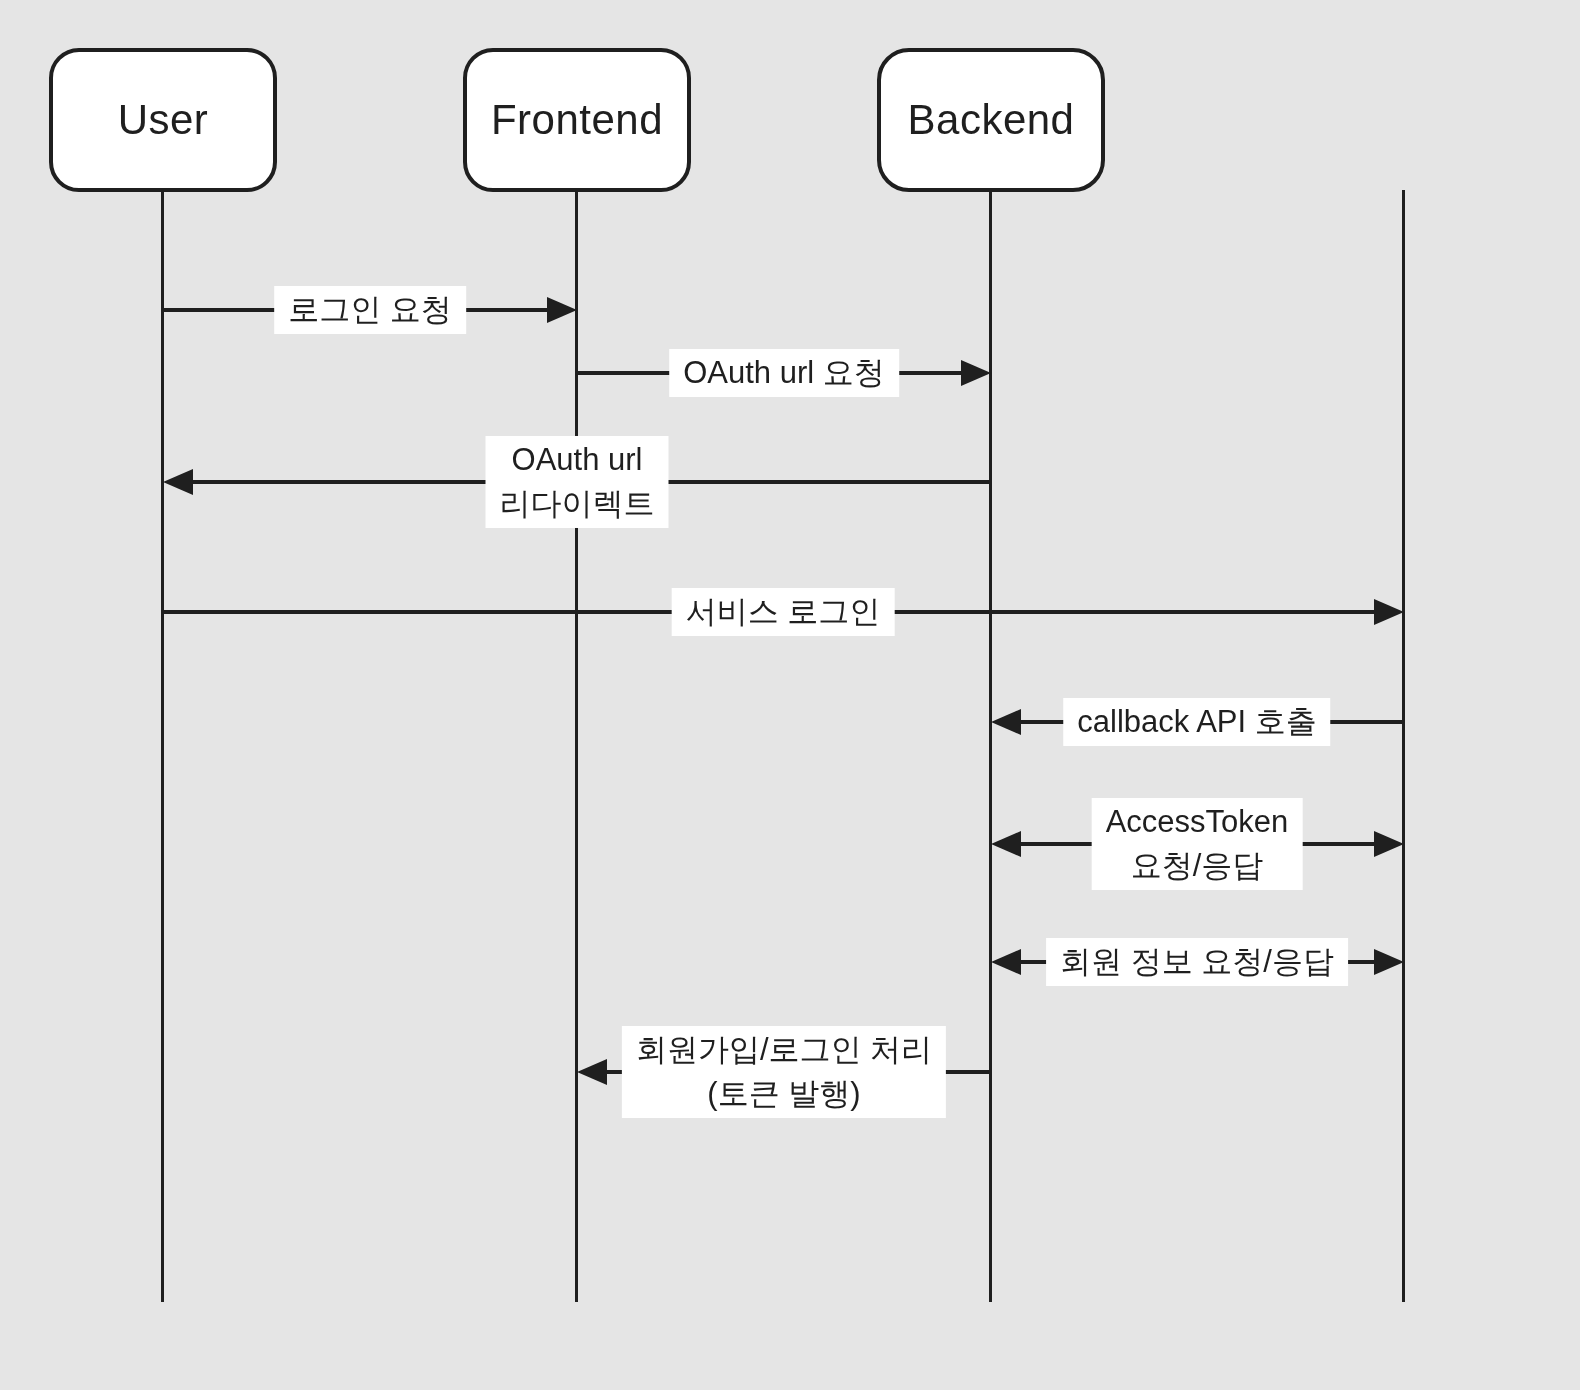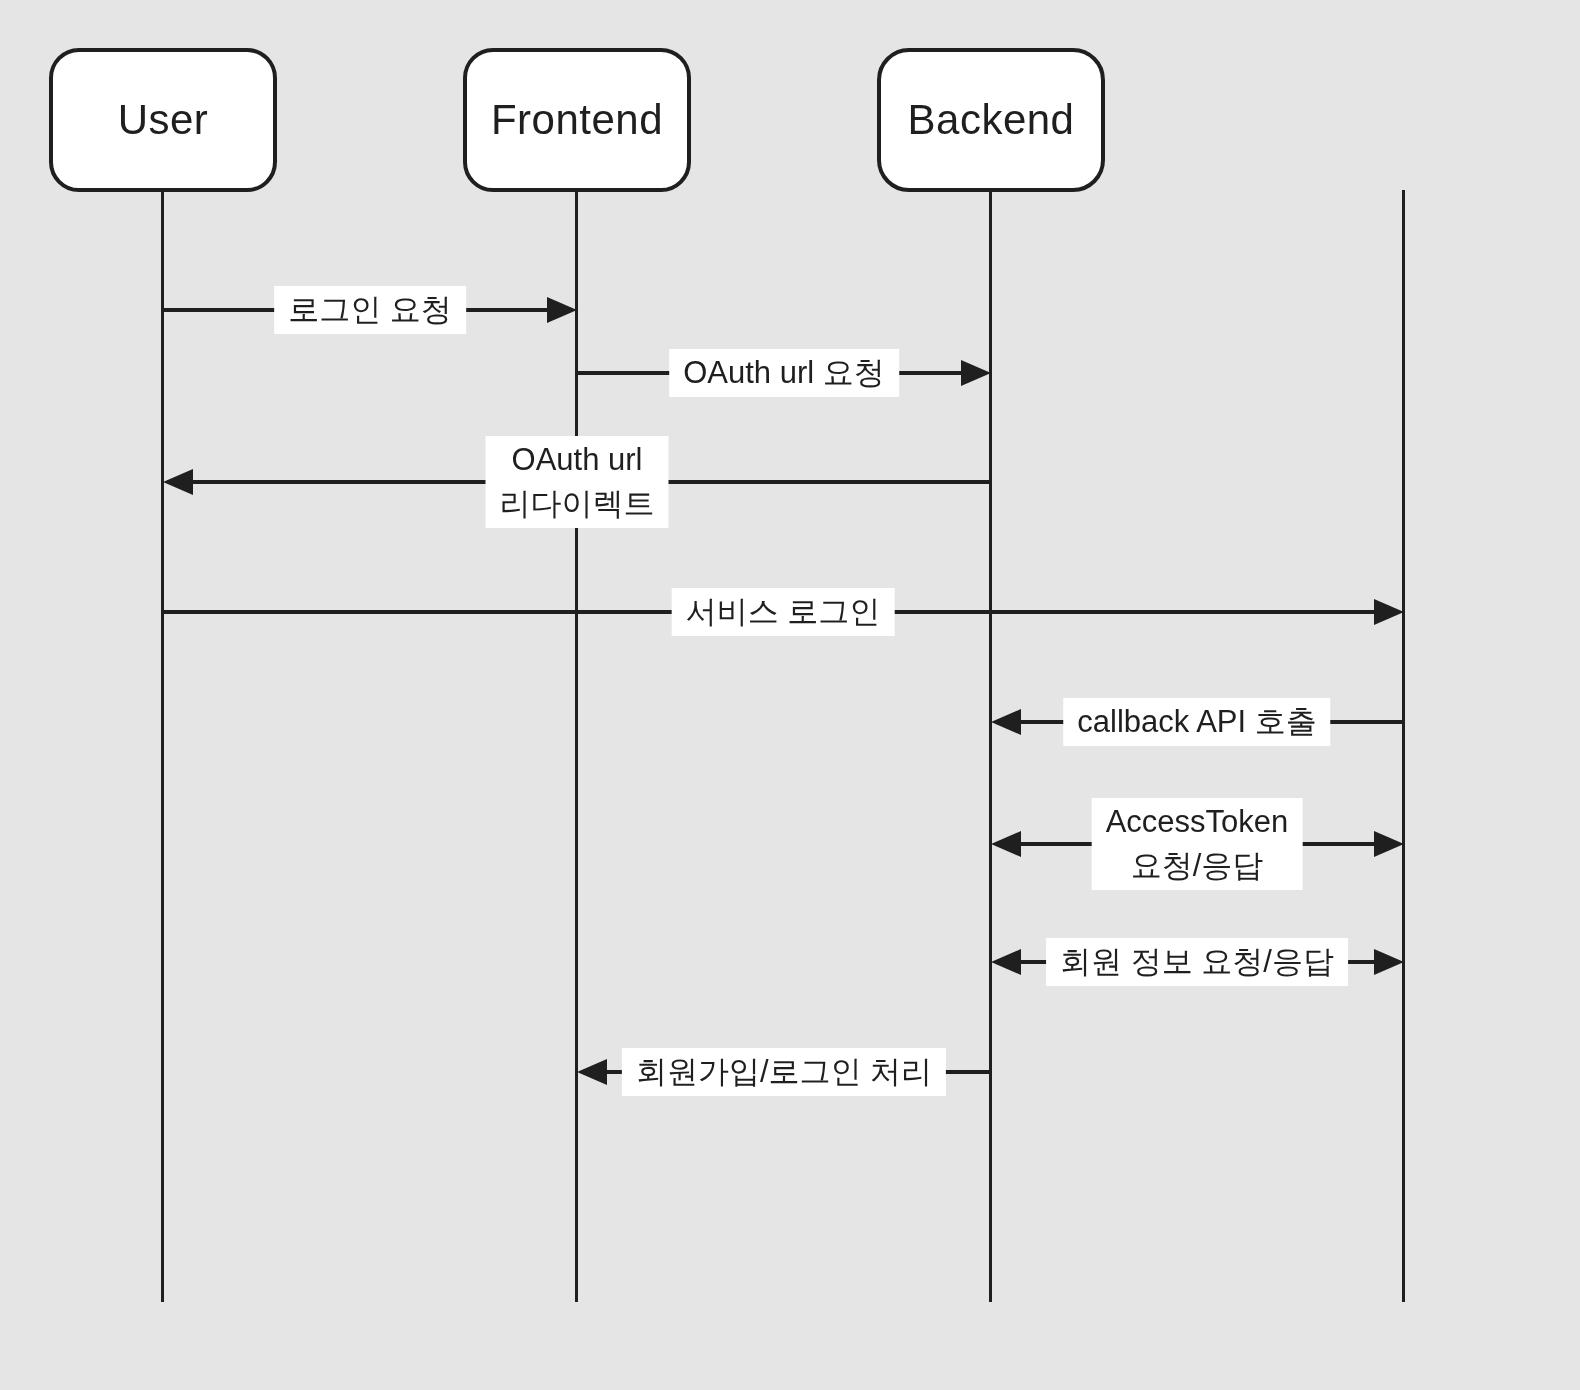--- a/index.html
+++ b/index.html
@@ -155,16 +155,17 @@
     <div class="mlabel" style="left:1197px; top:962px;">
       <span>회원 정보 요청/응답</span>
     </div>
   </div>
 
   <div>
     <div class="mline" style="left:583px; top:1070px; width:408px;"></div>
     <div class="arr arr-left" style="left:577px; top:1059px;"></div>
     <div class="mlabel" style="left:784px; top:1072px;text-align:center;">
       <span>회원가입/로그인 처리</span>
+      <span>(토큰 발행)</span>
     </div>
   </div>
 
 </div>
 
 </body></html>

